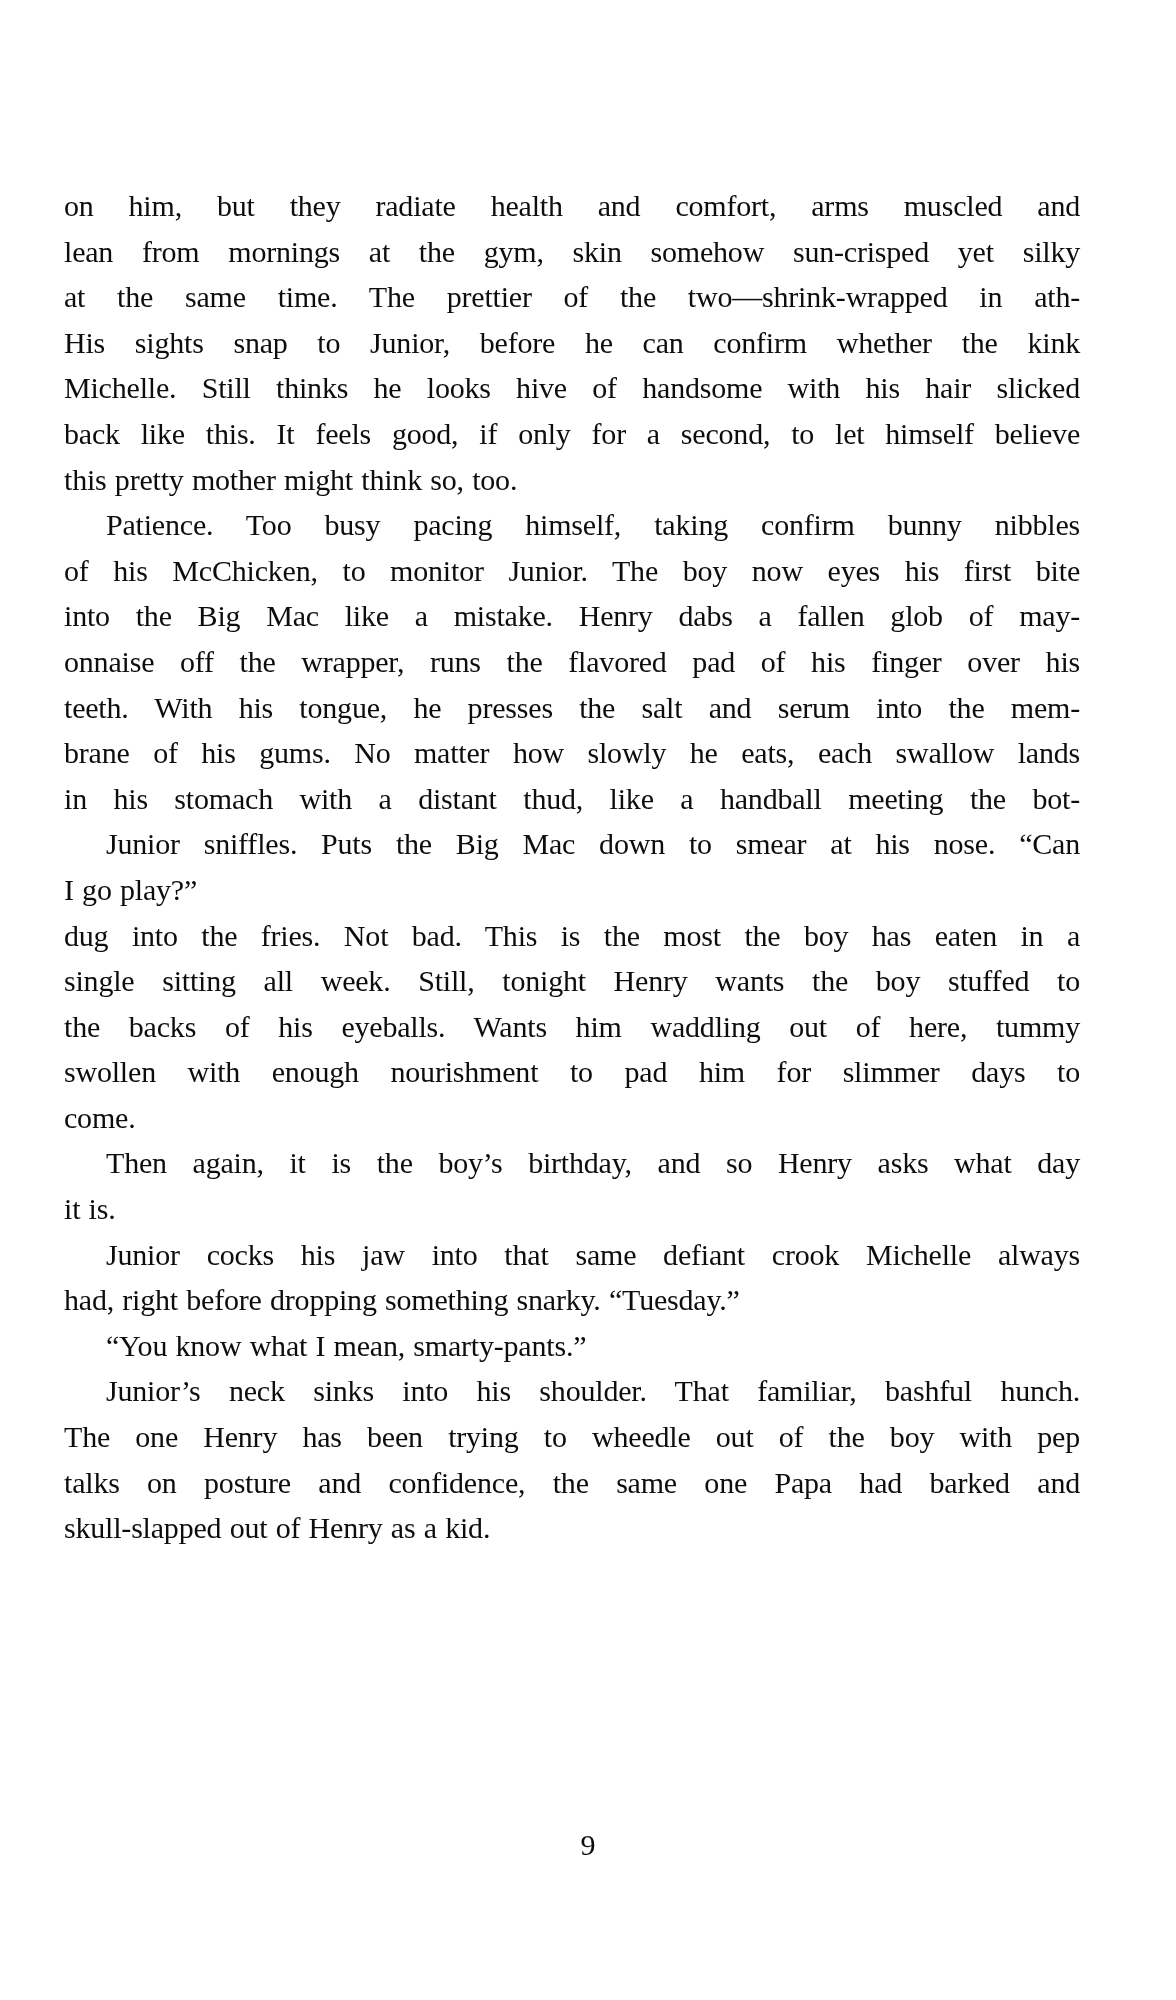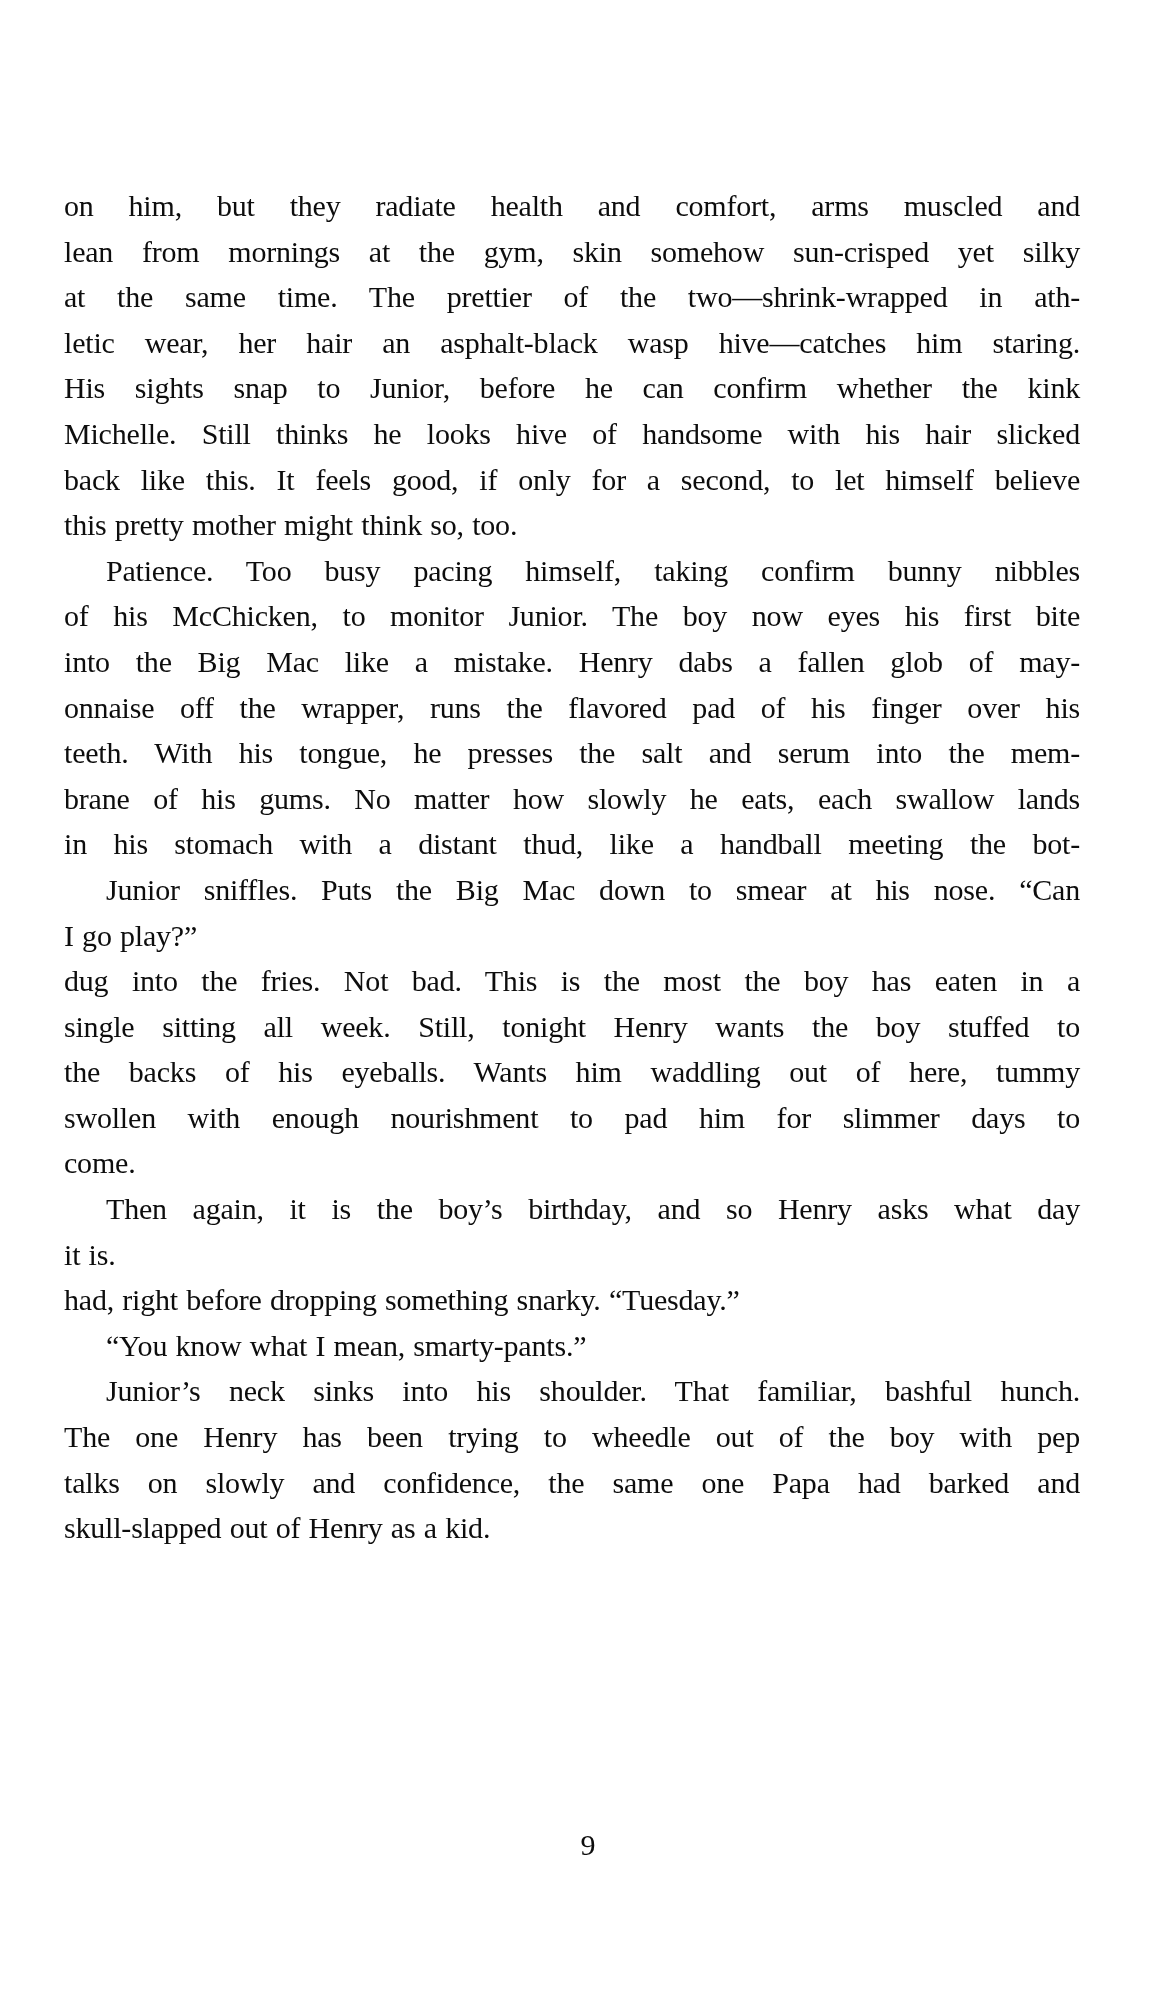--- a/index.html
+++ b/index.html
@@ -42,21 +42,20 @@
 </head>
 <body>
 
 <div class="page">
   <div class="text-block">
 
     <div class="para">
       <div class="ln">on him, but they radiate health and comfort, arms muscled and</div>
       <div class="ln">lean from mornings at the gym, skin somehow sun-crisped yet silky</div>
       <div class="ln">at the same time. The prettier of the two—shrink-wrapped in ath-</div>
-      <div class="ln">letic wear, her hair an asphalt-black wasp hive—catches him staring.</div>
       <div class="ln">His sights snap to Junior, before he can confirm whether the kink</div>
       <div class="ln">Michelle. Still thinks he looks hive of handsome with his hair slicked</div>
       <div class="ln">back like this. It feels good, if only for a second, to let himself believe</div>
       <div class="ln last">this pretty mother might think so, too.</div>
     </div>
 
     <div class="para">
       <div class="ln ind">Patience. Too busy pacing himself, taking confirm bunny nibbles</div>
       <div class="ln">of his McChicken, to monitor Junior. The boy now eyes his first bite</div>
       <div class="ln">into the Big Mac like a mistake. Henry dabs a fallen glob of may-</div>
@@ -78,30 +77,31 @@
       <div class="ln">swollen with enough nourishment to pad him for slimmer days to</div>
       <div class="ln last">come.</div>
     </div>
 
     <div class="para">
       <div class="ln ind">Then again, it is the boy’s birthday, and so Henry asks what day</div>
       <div class="ln last">it is.</div>
     </div>
 
     <div class="para">
+      <div class="ln ind">Junior cocks his jaw into that same defiant crook Michelle always</div>
       <div class="ln last">had, right before dropping something snarky. “Tuesday.”</div>
     </div>
 
     <div class="para">
       <div class="ln ind last">“You know what I mean, smarty-pants.”</div>
     </div>
 
     <div class="para">
       <div class="ln ind">Junior’s neck sinks into his shoulder. That familiar, bashful hunch.</div>
       <div class="ln">The one Henry has been trying to wheedle out of the boy with pep</div>
-      <div class="ln">talks on slowly and confidence, the same one Papa had barked and</div>
+      <div class="ln">talks on posture and confidence, the same one Papa had barked and</div>
       <div class="ln last">skull-slapped out of Henry as a kid.</div>
     </div>
 
   </div>
 
   <div class="pageno">9</div>
 </div>
 
 </body></html>

